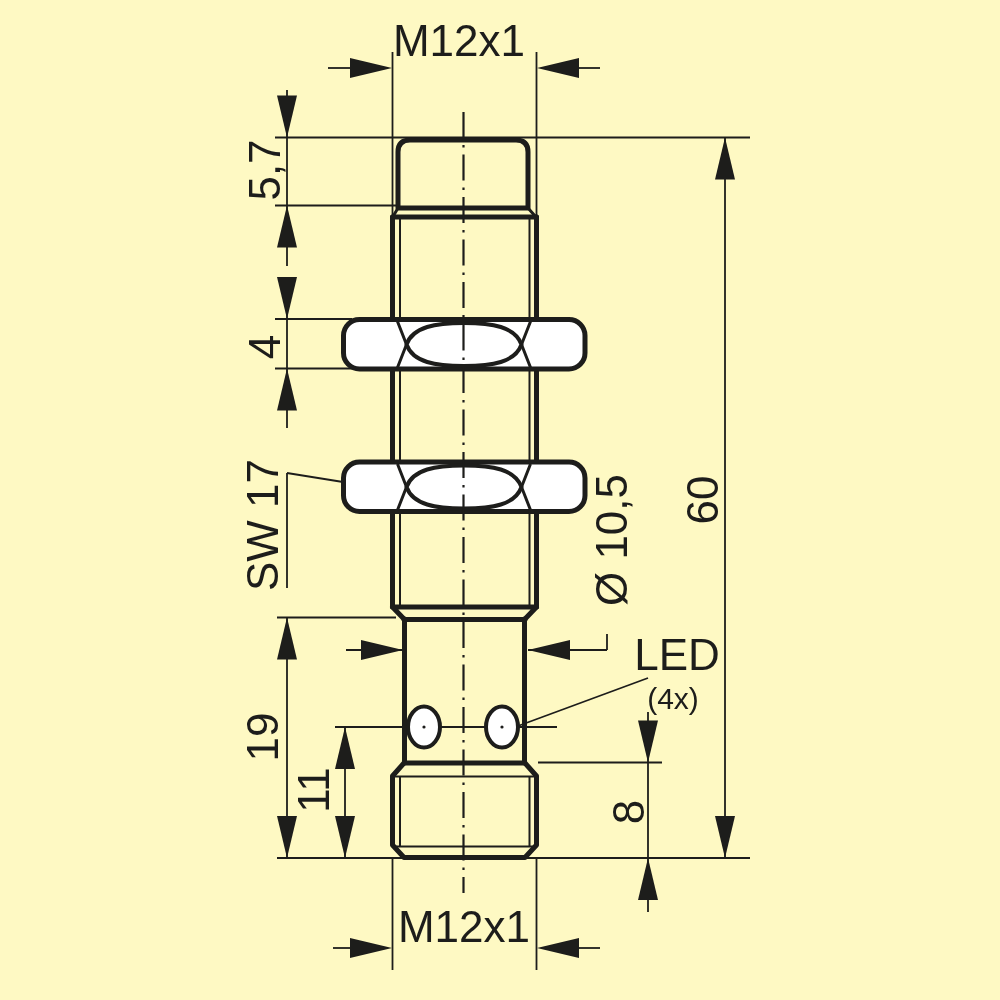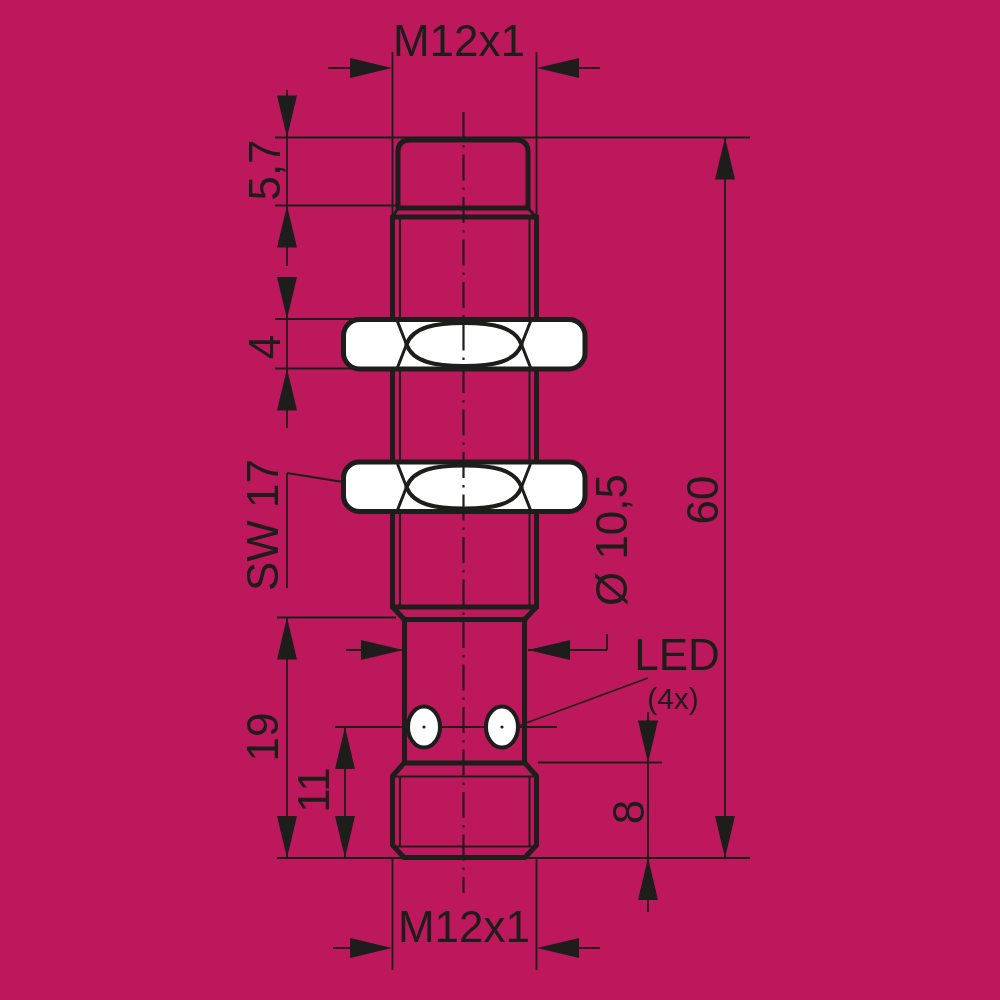--- a/index.html
+++ b/index.html
@@ -1,16 +1,16 @@
 <!DOCTYPE html>
 <html><head>
 <meta charset="utf-8">
 <style>
   html,body { margin:0; padding:0; background:#ffffff; }
-  .stage { position:relative; width:1000px; height:1000px; background:#be185d; overflow:hidden; }
+  .stage { position:relative; width:1000px; height:1000px; background:#fef9c3; overflow:hidden; }
   svg { display:block; }
   .thin   { stroke:#1d1d1b; stroke-width:1.8; fill:none; }
   .t2     { stroke:#1d1d1b; stroke-width:2;   fill:none; }
   .med3   { stroke:#1d1d1b; stroke-width:3;   fill:none; stroke-linecap:round; }
   .thick  { stroke:#1d1d1b; stroke-width:5;   fill:none; stroke-linejoin:round; stroke-linecap:round; }
   .arrow  { fill:#1d1d1b; stroke:none; }
   .cl     { stroke:#1d1d1b; stroke-width:2.2; stroke-dasharray:26 7 2.5 7; fill:none; }
   .nutouter { fill:#ffffff; stroke:#1d1d1b; stroke-width:5; }
   .nutface  { fill:none;    stroke:#1d1d1b; stroke-width:3; stroke-linejoin:round; }
   .nutlens  { fill:#ffffff; stroke:#1d1d1b; stroke-width:4; stroke-linejoin:round; }

